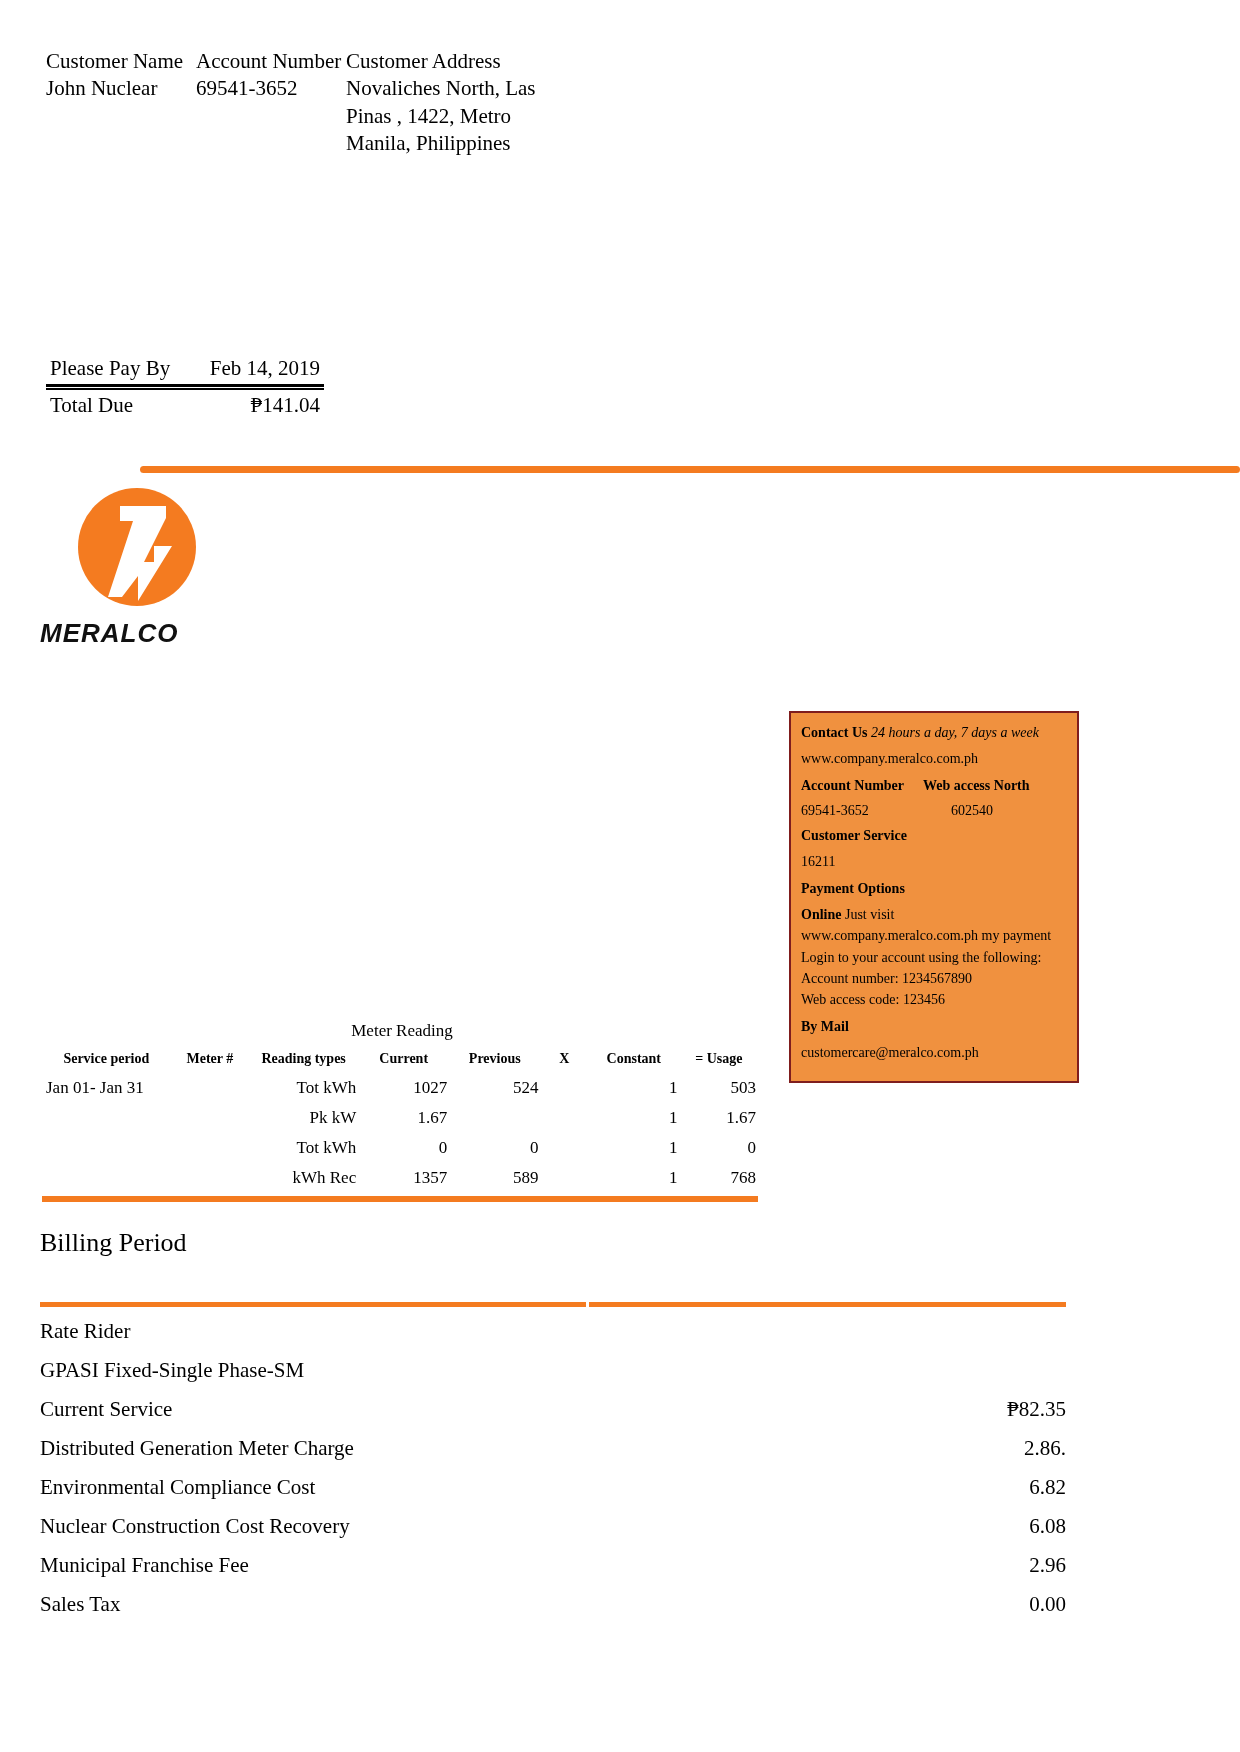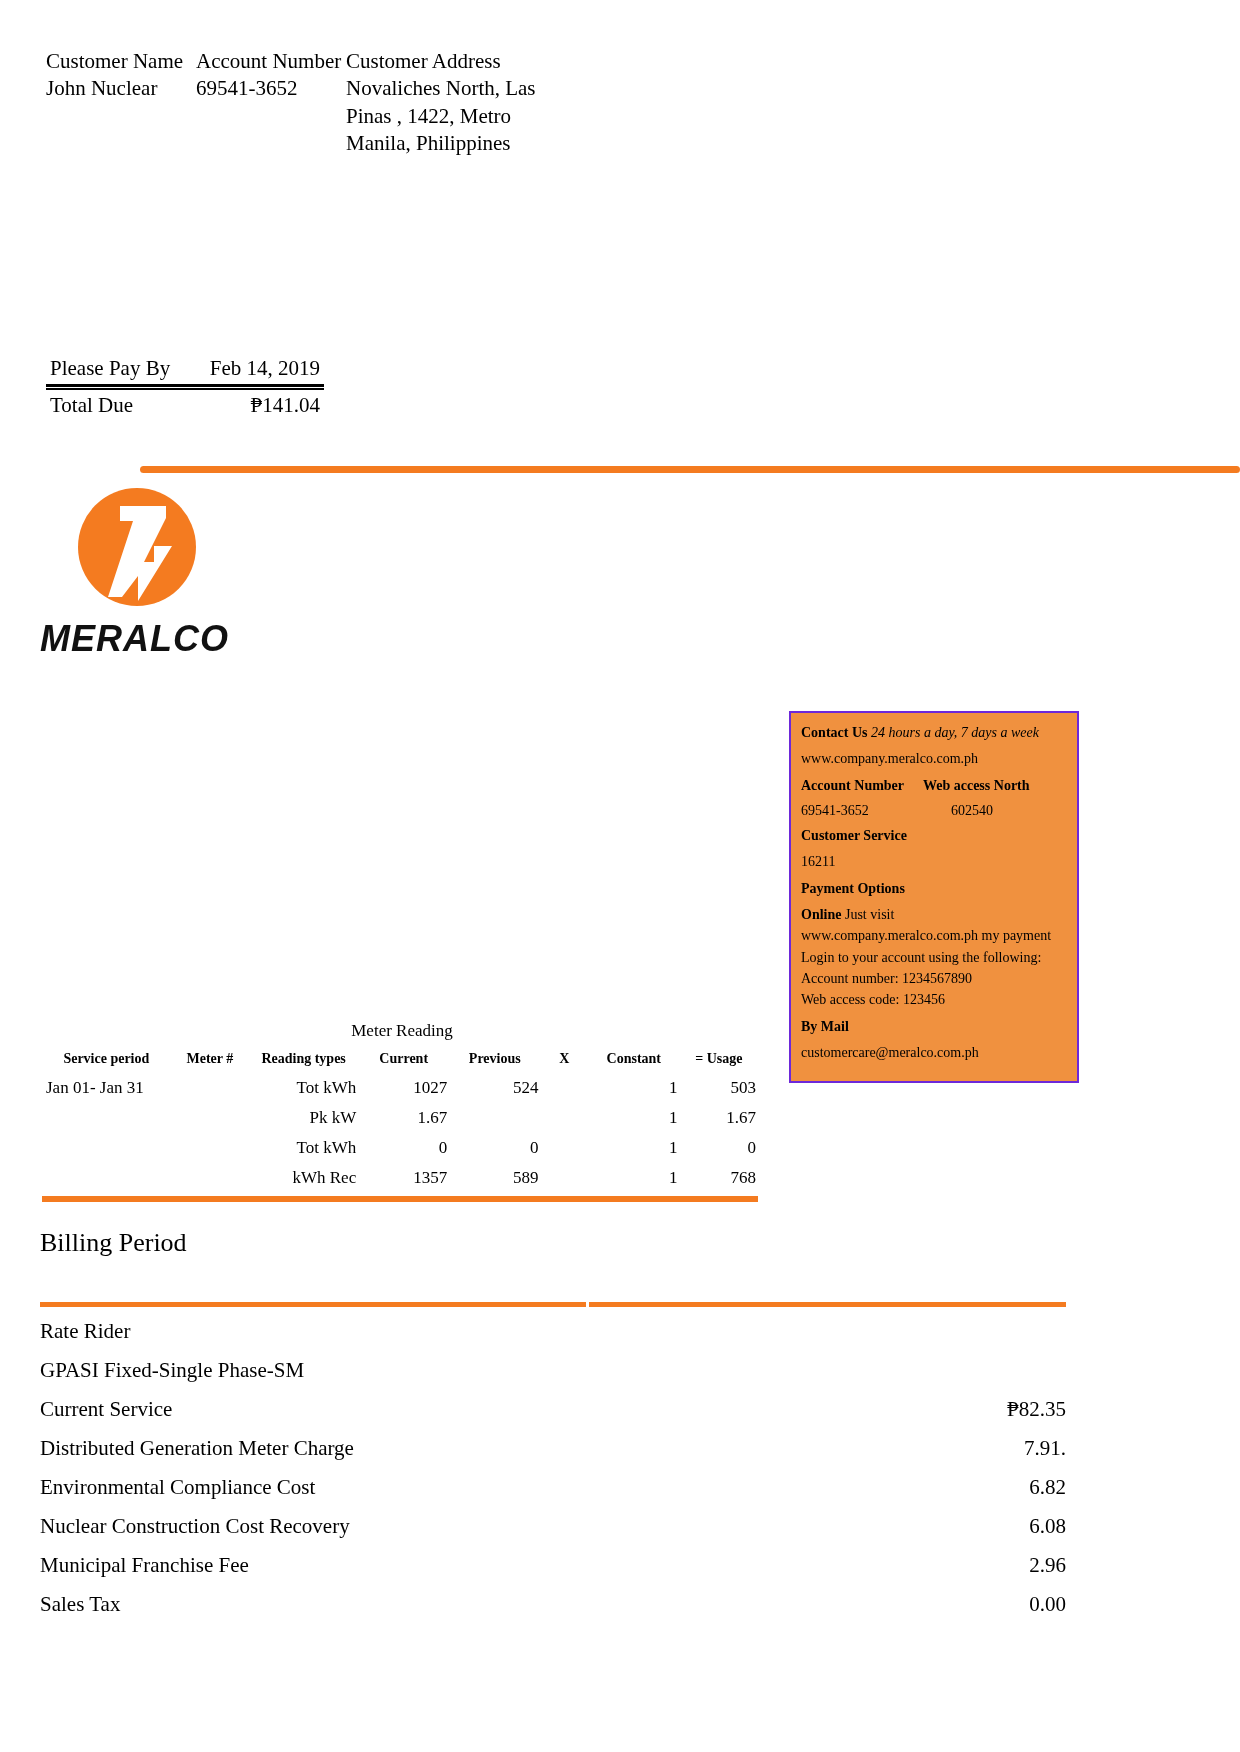--- a/index.html
+++ b/index.html
@@ -86,33 +86,33 @@
     margin-left: 38px;
     position: relative;
   }
   .logo-mark svg { display: block; }
   .logo-word {
     margin-top: 12px;
     margin-left: 0px;
     font-family: "Liberation Sans", "DejaVu Sans", sans-serif;
     font-weight: bold;
     font-style: italic;
-    font-size: 36px;
+    font-size: 26px;
     letter-spacing: 1px;
     color: #111;
   }
 
   
   .contact-box {
     position: absolute;
     left: 789px;
     top: 711px;
     width: 290px;
     background: #F0913F;
-    border: 2px solid #6d28d9;
+    border: 2px solid #7f1d1d;
     padding: 10px 10px 12px 10px;
     box-sizing: border-box;
     font-size: 14px;
     line-height: 1.45;
   }
   .contact-box .cb-line { margin: 0 0 6px 0; }
   .contact-box .cb-line.tight { margin-bottom: 1px; }
   .contact-box b { font-weight: bold; }
   .contact-box i { font-style: italic; }
   .cb-two {
@@ -378,21 +378,21 @@
     <div class="charge-row no-amount">
       <span class="ch-label">GPASI Fixed-Single Phase-SM</span>
       <span class="ch-amount"></span>
     </div>
     <div class="charge-row">
       <span class="ch-label">Current Service</span>
       <span class="ch-amount">₱82.35</span>
     </div>
     <div class="charge-row">
       <span class="ch-label">Distributed Generation Meter Charge</span>
-      <span class="ch-amount">7.91.</span>
+      <span class="ch-amount">2.86.</span>
     </div>
     <div class="charge-row">
       <span class="ch-label">Environmental Compliance Cost</span>
       <span class="ch-amount">6.82</span>
     </div>
     <div class="charge-row">
       <span class="ch-label">Nuclear Construction Cost Recovery</span>
       <span class="ch-amount">6.08</span>
     </div>
     <div class="charge-row">

